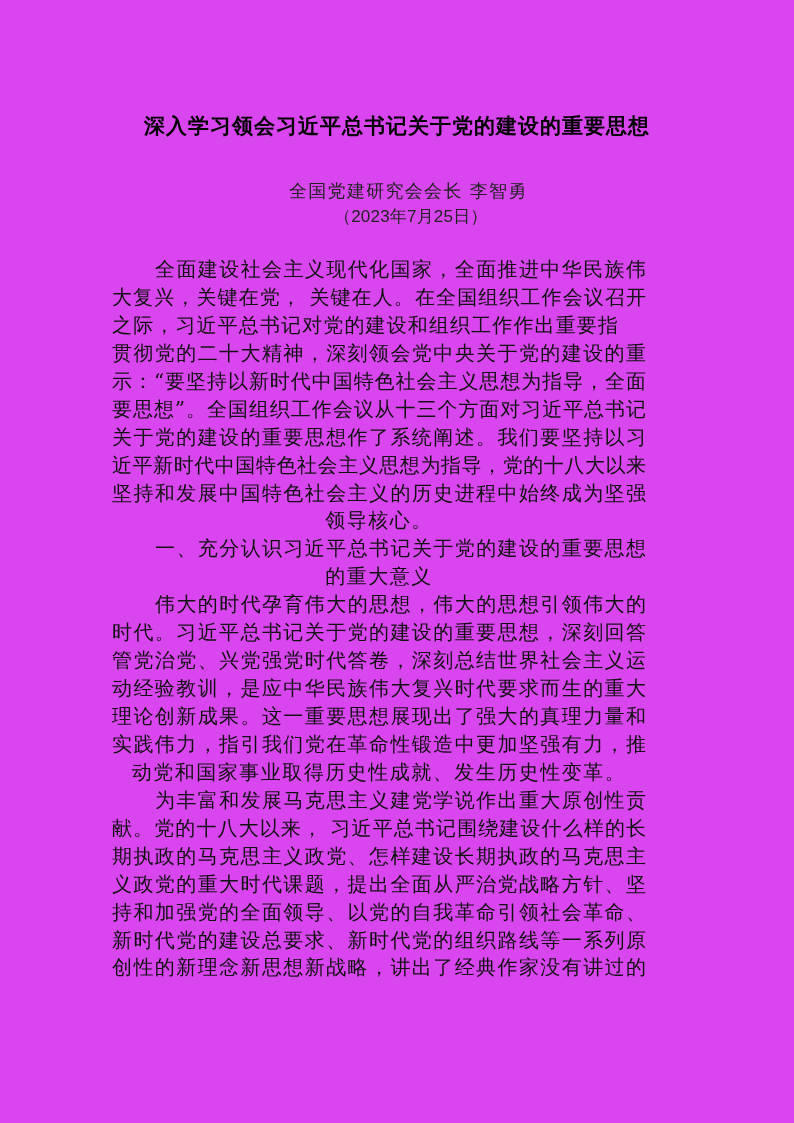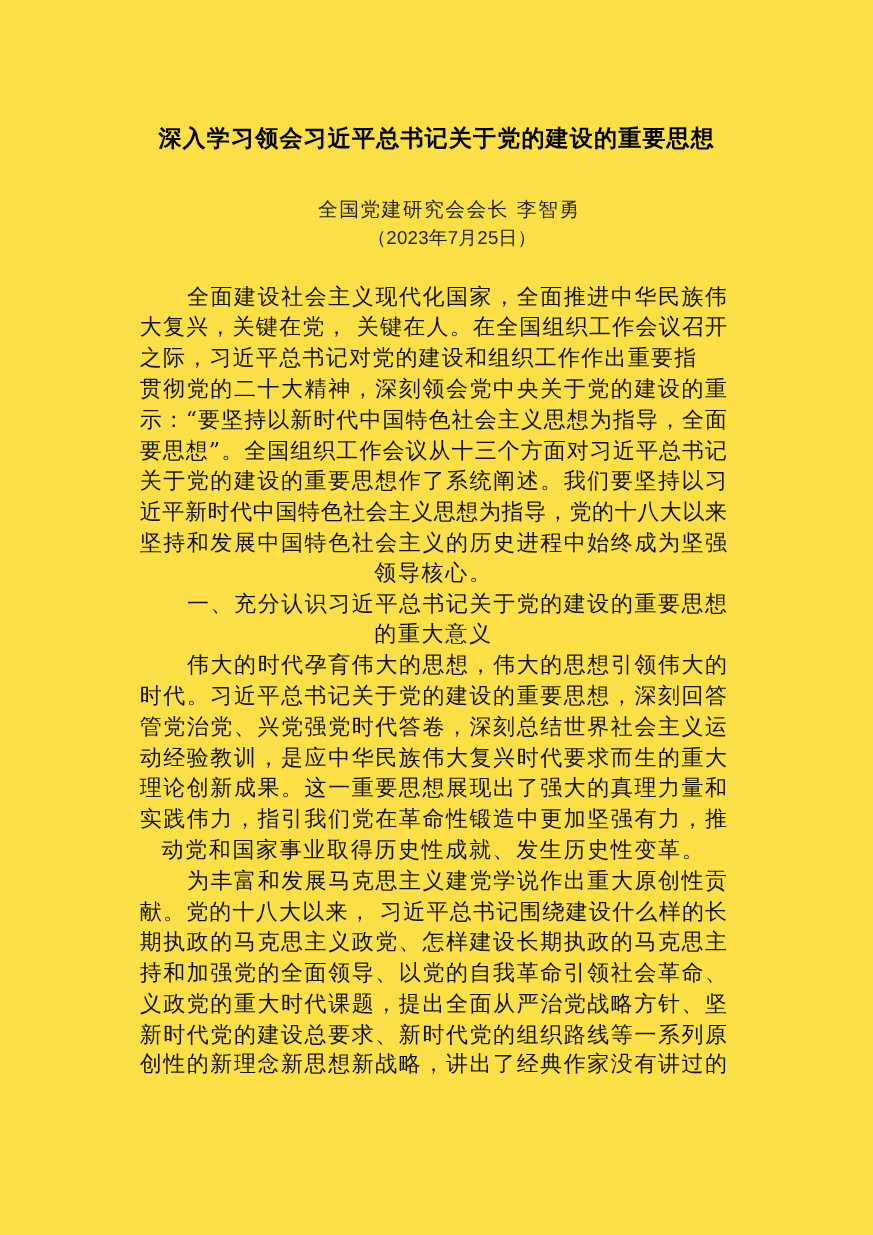--- a/index.html
+++ b/index.html
@@ -12,21 +12,21 @@
       height: 1123px;
       position: relative;
       overflow: hidden;
       color: #111111;
     }
     .page {
       position: absolute;
       left: 0; top: 0;
       width: 794px;
       height: 1123px;
-      background: #fde047;
+      background: #d946ef;
     }
     .doc-title {
       position: absolute;
       left: 0;
       width: 794px;
       top: 112px;
       text-align: center;
       font-family: "DejaVu Sans", sans-serif;
       font-weight: bold;
       font-size: 21px;
@@ -52,21 +52,21 @@
       top: 204px;
       font-family: Liberation Sans, sans-serif;
       font-size: 17px;
       line-height: 26px;
       letter-spacing: 0.2px;
       white-space: nowrap;
       color: #222222;
     }
     .body-text {
       position: absolute;
-      left: 127px;
+      left: 112px;
       top: 256px;
       width: 534px;
       font-family: "DejaVu Serif", serif;
       font-size: 20px;
       color: #111111;
     }
     .line {
       height: 27.95px;
       line-height: 27.95px;
       white-space: nowrap;
@@ -128,20 +128,20 @@
       <div class="line just">动经验教训，是应中华民族伟大复兴时代要求而生的重大</div>
       <div class="line just">理论创新成果。这一重要思想展现出了强大的真理力量和</div>
       <div class="line just">实践伟力，指引我们党在革命性锻造中更加坚强有力，推</div>
       <div class="line left">动党和国家事业取得历史性成就、发生历史性变革。</div>
     </div>
 
     <div>
       <div class="line just indent">为丰富和发展马克思主义建党学说作出重大原创性贡</div>
       <div class="line just">献。党的十八大以来， 习近平总书记围绕建设什么样的长</div>
       <div class="line just">期执政的马克思主义政党、怎样建设长期执政的马克思主</div>
+      <div class="line just">义政党的重大时代课题，提出全面从严治党战略方针、坚</div>
       <div class="line just">持和加强党的全面领导、以党的自我革命引领社会革命、</div>
-      <div class="line just">义政党的重大时代课题，提出全面从严治党战略方针、坚</div>
       <div class="line just">新时代党的建设总要求、新时代党的组织路线等一系列原</div>
       <div class="line just">创性的新理念新思想新战略，讲出了经典作家没有讲过的</div>
     </div>
 
   </div>
 </div>
 
 </body></html>

